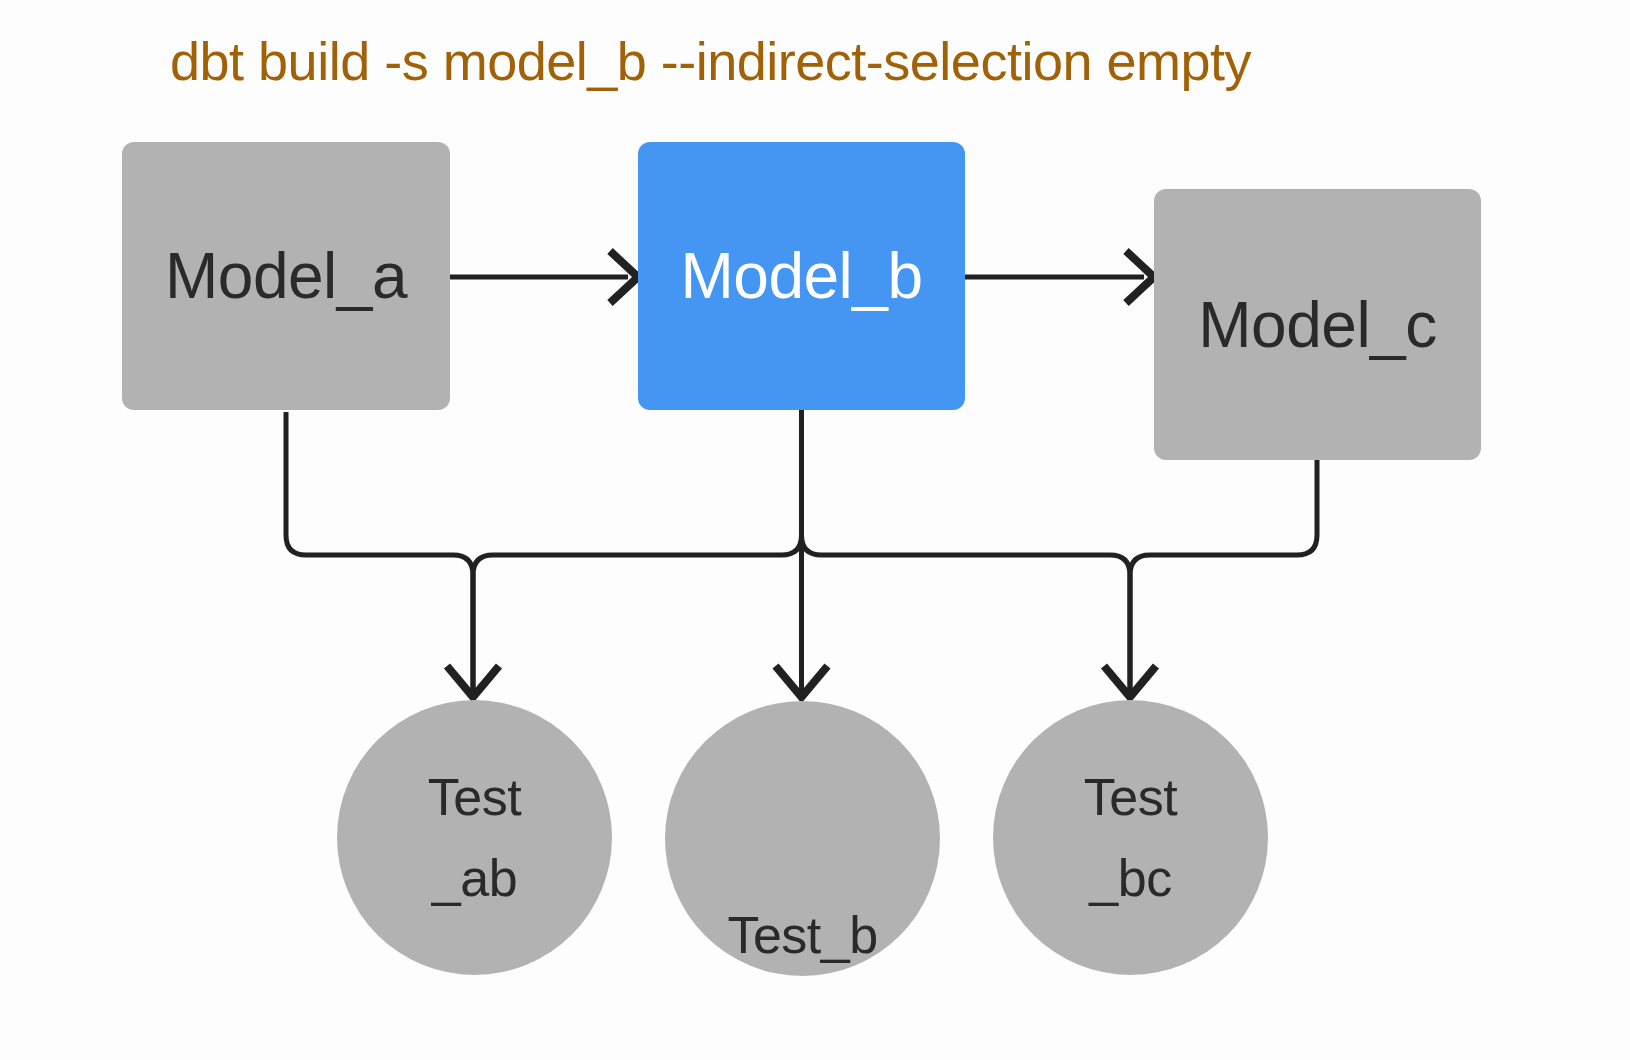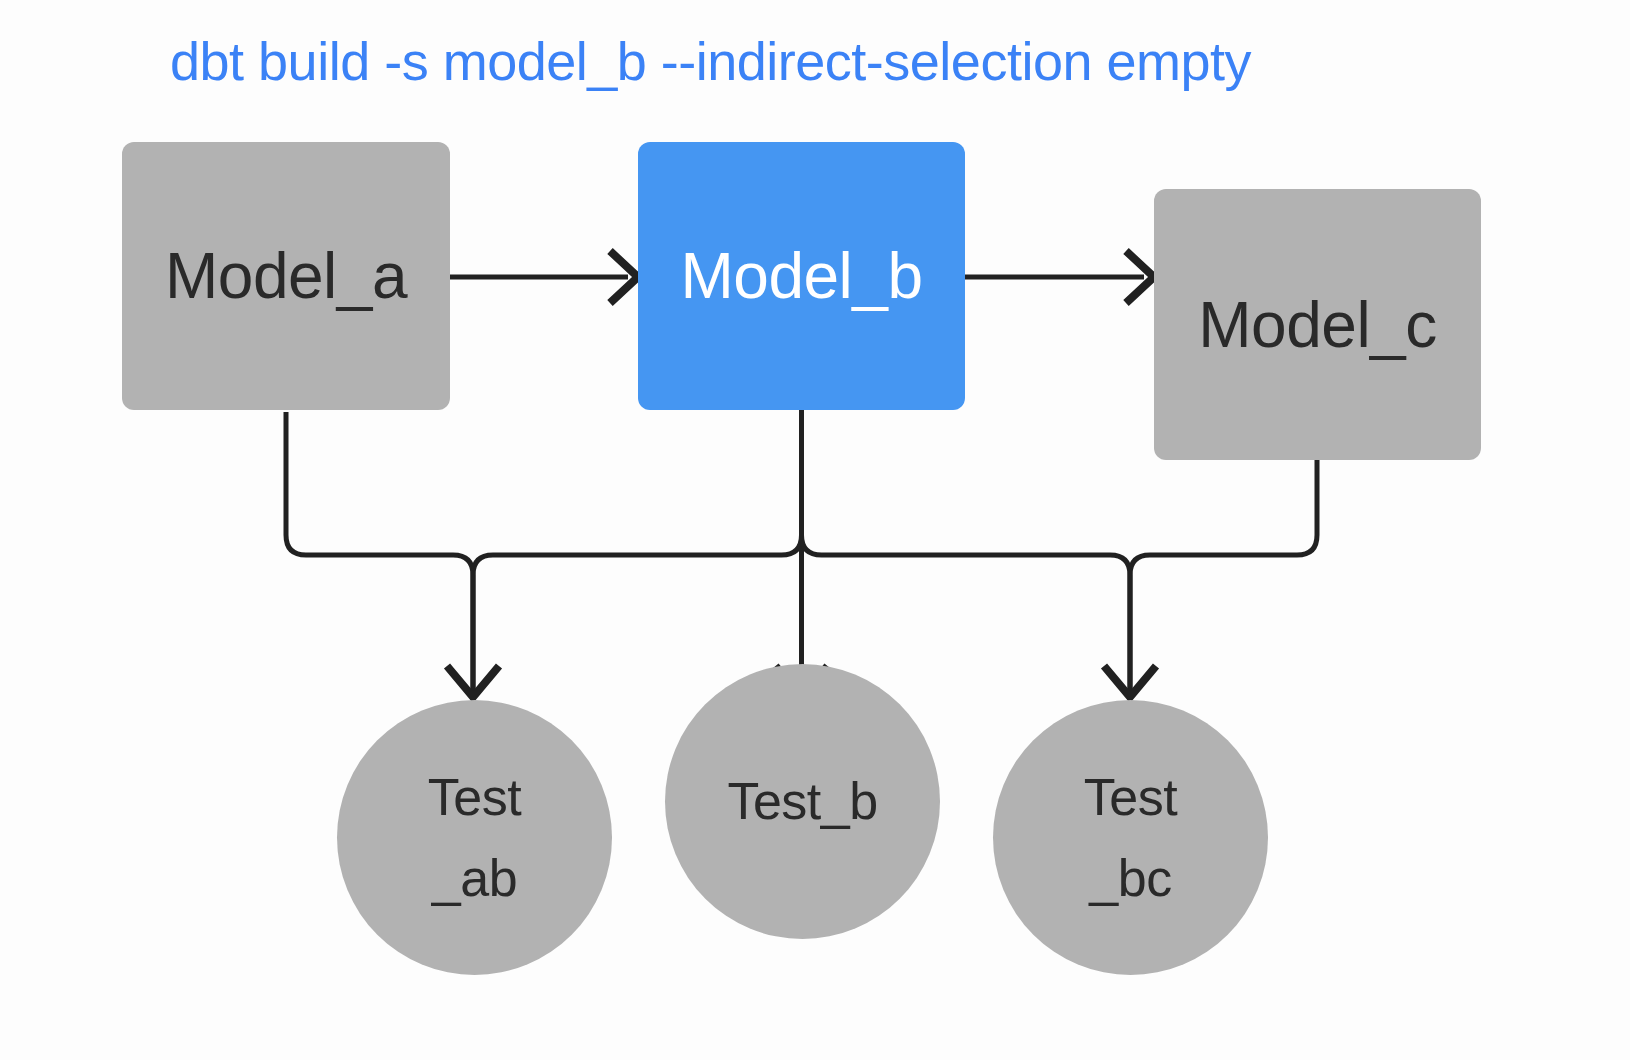--- a/index.html
+++ b/index.html
@@ -15,21 +15,21 @@
     background: #fdfdfd;
     overflow: hidden;
   }
   .title {
     position: absolute;
     left: 170px;
     top: 30px;
     font-size: 54px;
     font-weight: 500;
     letter-spacing: -0.5px;
-    color: #3b82f6;
+    color: #a16207;
     white-space: nowrap;
   }
   svg.edges {
     position: absolute;
     left: 0;
     top: 0;
   }
   .node {
     position: absolute;
     display: flex;
@@ -58,21 +58,21 @@
     border-radius: 50%;
     width: 275px;
     height: 275px;
     color: #2a2a2a;
     font-size: 52px;
     font-weight: 400;
     line-height: 1.55;
     letter-spacing: -0.5px;
   }
   .test-ab { left: 337px; top: 700px; }
-  .test-b  { left: 665px; top: 664px; }
+  .test-b  { left: 665px; top: 701px; justify-content: flex-end; }
   .test-bc { left: 993px; top: 700px; }
 </style>
 </head>
 <body>
 
 <div class="canvas">
 
   <div class="title">dbt build -s model_b --indirect-selection empty</div>
 
   <svg class="edges" width="1630" height="1060" viewBox="0 0 1630 1060" fill="none" stroke="#212121" stroke-width="5">

